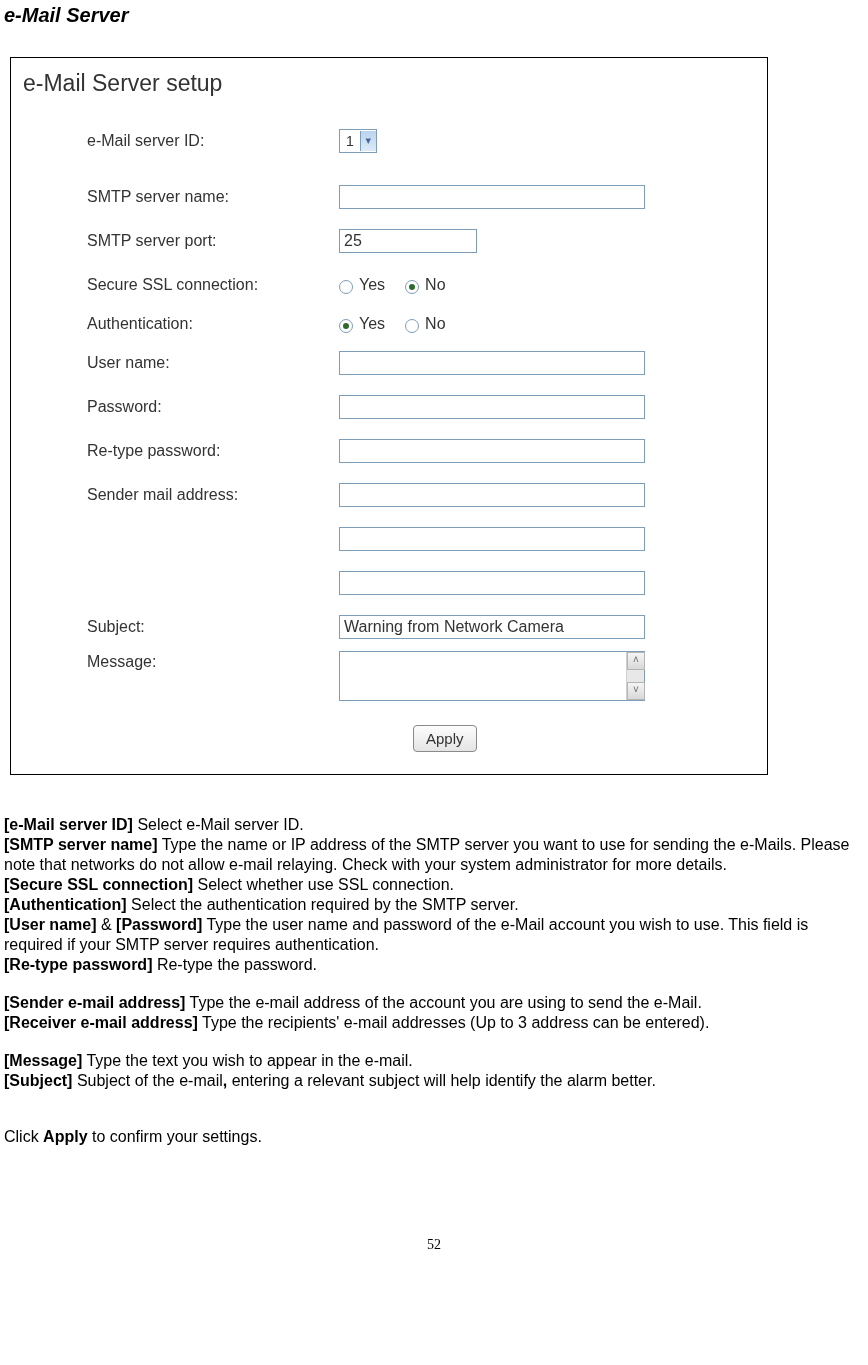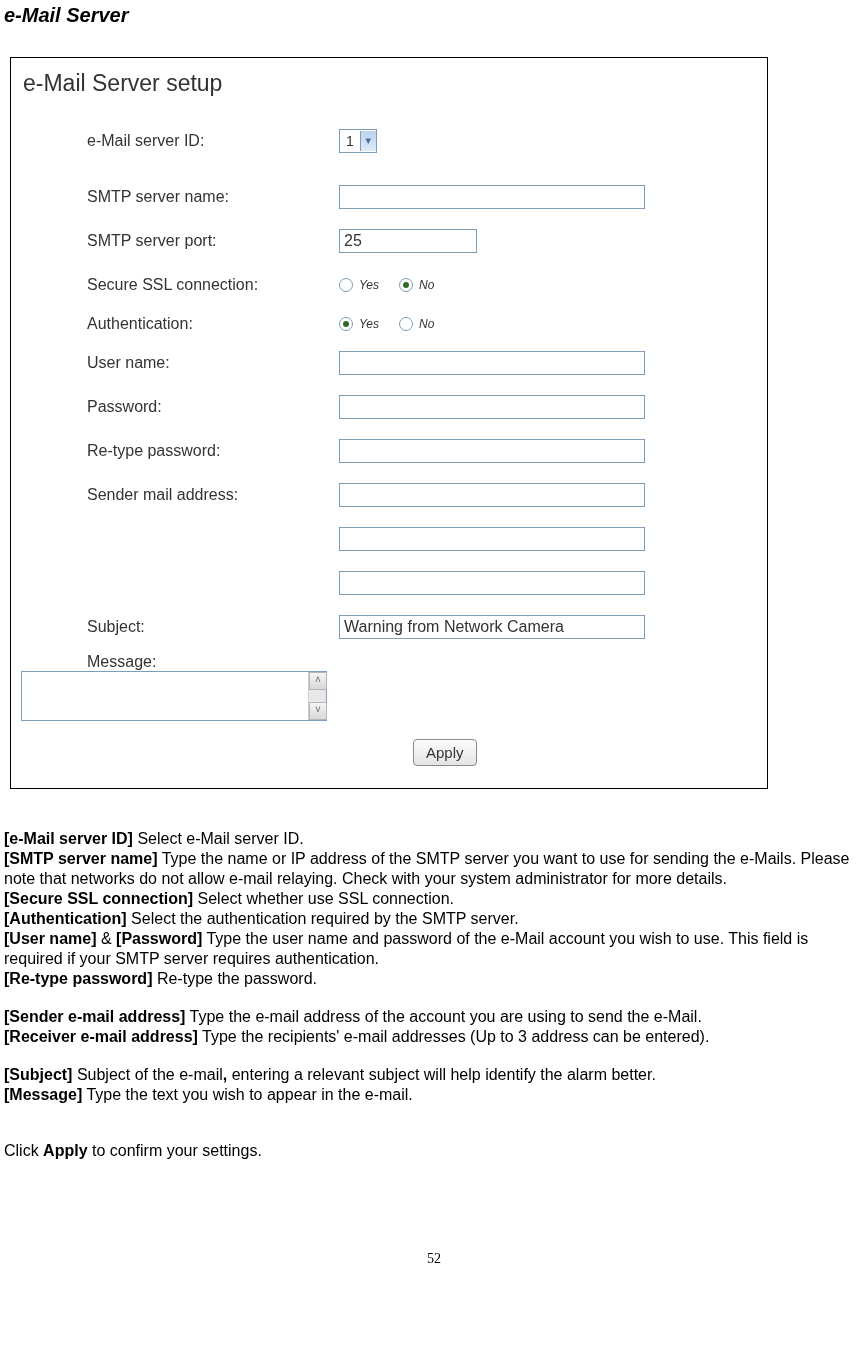--- a/index.html
+++ b/index.html
@@ -72,21 +72,21 @@
     color: #4a6b99;
   }
   .select-box {
     display: inline-flex;
     border: 1px solid #7e9db9;
     height: 24px;
     align-items: center;
     background: #fff;
   }
   .select-val { padding: 0 6px; font-size: 14px; color: #333; }
-  .radio-group { display: flex; align-items: flex-end; gap: 6px; font-size: 12px; color: #333; font-style: italic; }
+  .radio-group { display: flex; align-items: flex-end; gap: 6px; font-size: 16px; color: #333; }
   .radio {
     width: 14px; height: 14px; border:1px solid #7e9db9; border-radius:50%;
     display:inline-flex; align-items:center; justify-content:center; background:#fff;
   }
   .radio.checked::after { content:""; width:6px; height:6px; background:#2c6b2c; border-radius:50%; }
   .radio-lbl { margin-right: 14px; }
   .textarea {
     border:1px solid #7e9db9;
     width: 306px;
     height: 50px;
@@ -208,21 +208,21 @@
   <div class="row">
     <div class="lbl"></div>
     <div class="ctrl"><input class="textbox tb-wide" value="" style=""></div>
   </div>
 
   <div class="row">
     <div class="lbl">Subject:</div>
     <div class="ctrl"><input class="textbox tb-wide" value="Warning from Network Camera" style=""></div>
   </div>
 
-  <div class="row" style="align-items:flex-start; min-height:56px;flex-direction:column;">
+  <div class="row" style="align-items:flex-start; min-height:56px;">
     <div class="lbl" style="padding-top:2px;">Message:</div>
     <div class="ctrl">
       <div class="textarea">
         <div class="ta-scroll">
           <div class="ta-arrow">˄</div>
           <div class="ta-arrow">˅</div>
         </div>
       </div>
     </div>
   </div>
@@ -240,22 +240,22 @@
   <p class="para"><span class="b">[User name]</span><span> &amp; </span><span class="b">[Password]</span><span> Type the user name and password of the e-Mail account you wish to use. This field is required if your SMTP server requires authentication.</span></p>
   <p class="para"><span class="b">[Re-type password]</span><span> Re-type the password.</span></p>
 
   <div class="gap"></div>
 
   <p class="para"><span class="b">[Sender e-mail address]</span><span> Type the e-mail address of the account you are using to send the e-Mail.</span></p>
   <p class="para"><span class="b">[Receiver e-mail address]</span><span> Type the recipients' e-mail addresses (Up to 3 address can be entered).</span></p>
 
   <div class="gap"></div>
 
+  <p class="para"><span class="b">[Message]</span><span> Type the text you wish to appear in the e-mail.</span></p>
   <p class="para"><span class="b">[Subject]</span><span> Subject of the e-mail</span><span class="b">,</span><span> entering a relevant subject will help identify the alarm better.</span></p>
-  <p class="para"><span class="b">[Message]</span><span> Type the text you wish to appear in the e-mail.</span></p>
 
   <div class="gap"></div>
   <div class="small-gap"></div>
 
   <p class="para"><span>Click </span><span class="b">Apply</span><span> to confirm your settings.</span></p>
 </div>
 
 <div class="pagenum">52</div>
 
 </body></html>

